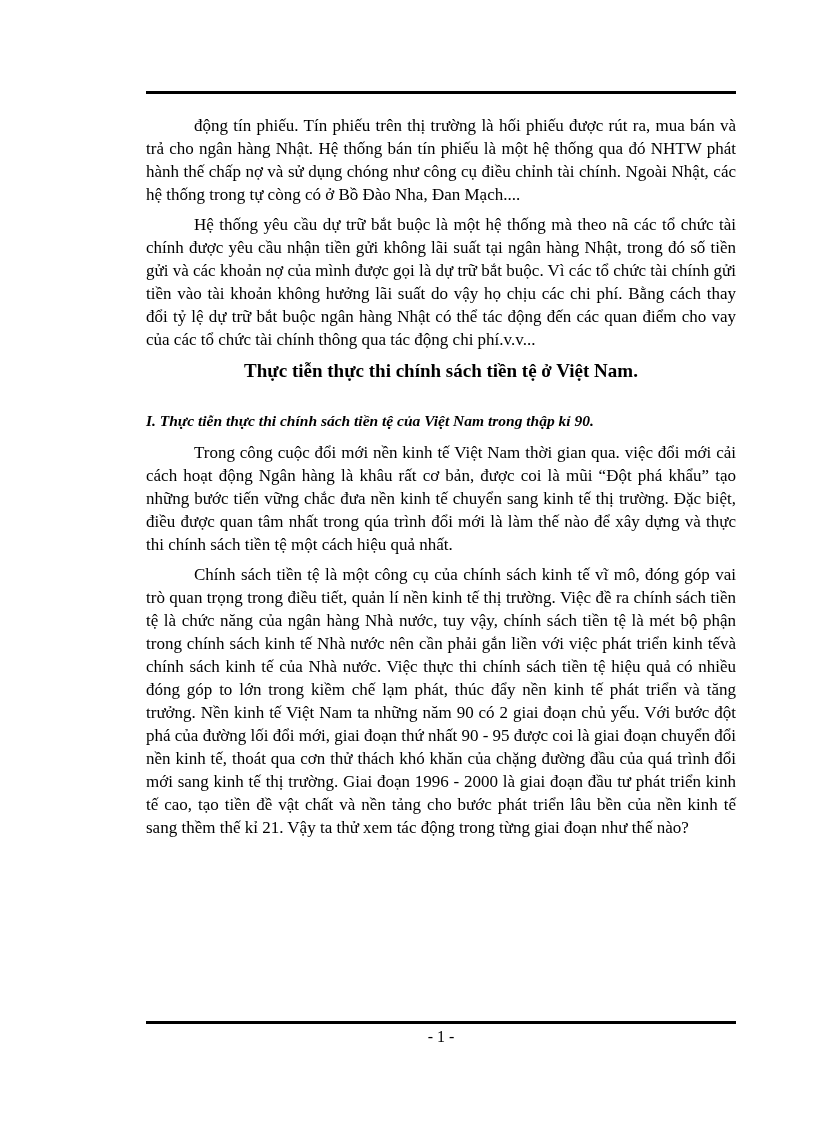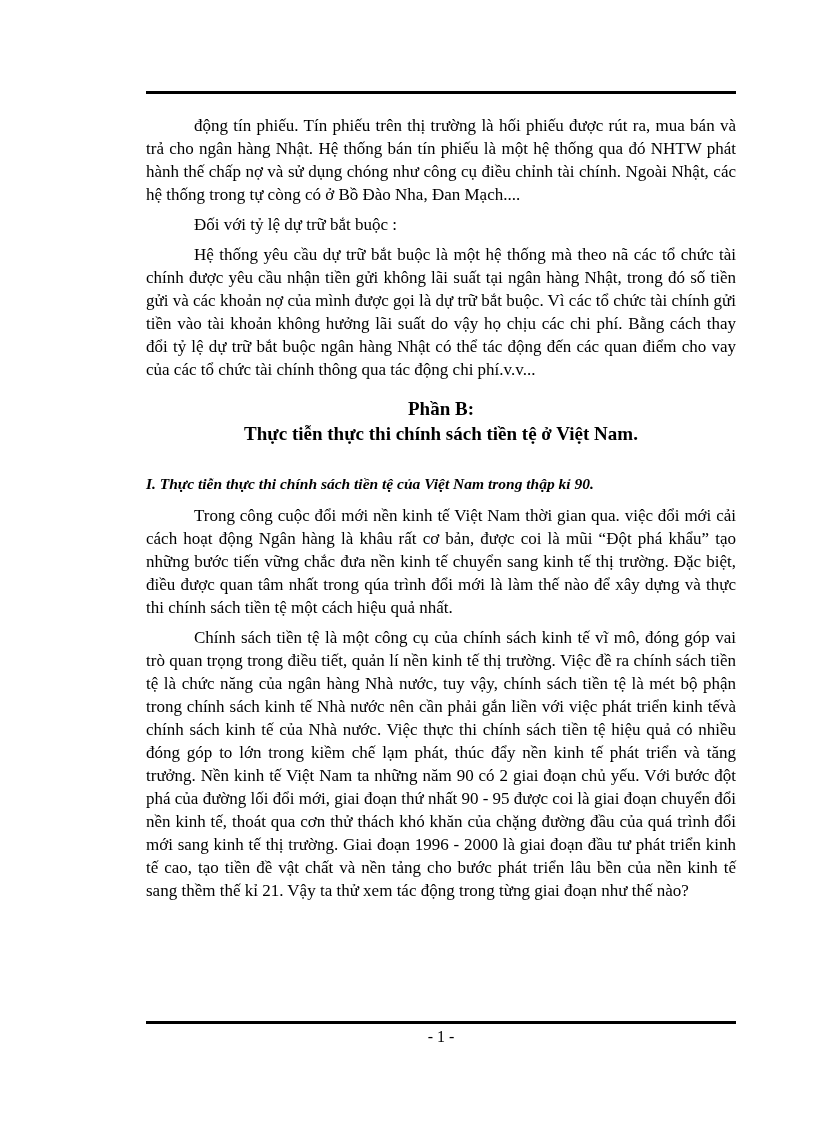--- a/index.html
+++ b/index.html
@@ -76,23 +76,21 @@
   }
 </style>
 </head>
 <body>
 
 <div class="page">
   <div class="content">
     <div class="top-rule"></div>
     <div class="body-text">
       <p class="para">động tín phiếu. Tín phiếu trên thị trường là hối phiếu được rút ra, mua bán và trả cho ngân hàng Nhật. Hệ thống bán tín phiếu là một hệ thống qua đó NHTW phát hành thế chấp nợ và sử dụng chóng như công cụ điều chỉnh tài chính. Ngoài Nhật, các hệ thống trong tự còng có ở Bồ Đào Nha, Đan Mạch....</p>
-      <p class="lead-line">Đối với tỷ lệ dự trữ bắt buộc :</p>
       <p class="para">Hệ thống yêu cầu dự trữ bắt buộc là một hệ thống mà theo nã các tổ chức tài chính được yêu cầu nhận tiền gửi không lãi suất tại ngân hàng Nhật, trong đó số tiền gửi và các khoản nợ của mình được gọi là dự trữ bắt buộc. Vì các tổ chức tài chính gửi tiền vào tài khoản không hưởng lãi suất do vậy họ chịu các chi phí. Bằng cách thay đổi tỷ lệ dự trữ bắt buộc ngân hàng Nhật có thể tác động đến các quan điểm cho vay của các tổ chức tài chính thông qua tác động chi phí.v.v...</p>
-      <div class="part-heading">Phần B:</div>
       <div class="part-subtitle">Thực  tiễn thực thi chính  sách tiền tệ ở Việt Nam.</div>
       <div class="section-heading">I. Thực tiễn thực thi chính  sách tiền tệ của Việt Nam trong thập  kỉ 90.</div>
       <p class="para">Trong công cuộc đổi mới nền kinh tế Việt Nam thời gian qua. việc đổi mới cải cách hoạt động Ngân hàng là khâu rất cơ bản, được coi là mũi “Đột phá khẩu” tạo những bước tiến vững chắc đưa nền kinh tế chuyển sang kinh tế thị trường. Đặc biệt, điều được quan tâm nhất trong qúa trình đổi mới là làm thế nào để xây dựng và thực thi chính sách tiền tệ một cách hiệu quả nhất.</p>
       <p class="para">Chính sách tiền tệ là một công cụ của chính sách kinh tế vĩ mô, đóng góp vai trò quan trọng trong điều tiết, quản lí nền kinh tế thị trường. Việc đề ra chính sách tiền tệ là chức năng của ngân hàng Nhà nước, tuy vậy, chính sách tiền tệ là mét bộ phận trong chính sách kinh tế Nhà nước nên cần phải gắn liền với việc phát triển kinh tếvà chính sách kinh tế của Nhà nước. Việc thực thi chính sách tiền tệ hiệu quả có nhiều đóng góp to lớn trong kiềm chế lạm phát, thúc đẩy nền kinh tế phát triển và tăng trưởng. Nền kinh tế Việt Nam ta những năm 90 có 2 giai đoạn chủ yếu. Với bước đột phá của đường lối đổi mới, giai đoạn thứ nhất 90 - 95 được coi là giai đoạn chuyển đổi nền kinh tế, thoát qua cơn thử thách khó khăn của chặng đường đầu của quá trình đổi mới sang kinh tế thị trường. Giai đoạn 1996  - 2000 là giai đoạn đầu tư phát triển kinh tế cao, tạo tiền đề vật chất và nền tảng cho bước phát triển lâu bền của nền kinh tế sang thềm thế kỉ 21. Vậy ta thử xem tác động trong từng giai đoạn như thế nào?</p>
     </div>
   </div>
   <div class="footer">
     <div class="footer-rule"></div>
     <div class="page-number">- 1 -</div>
   </div>

